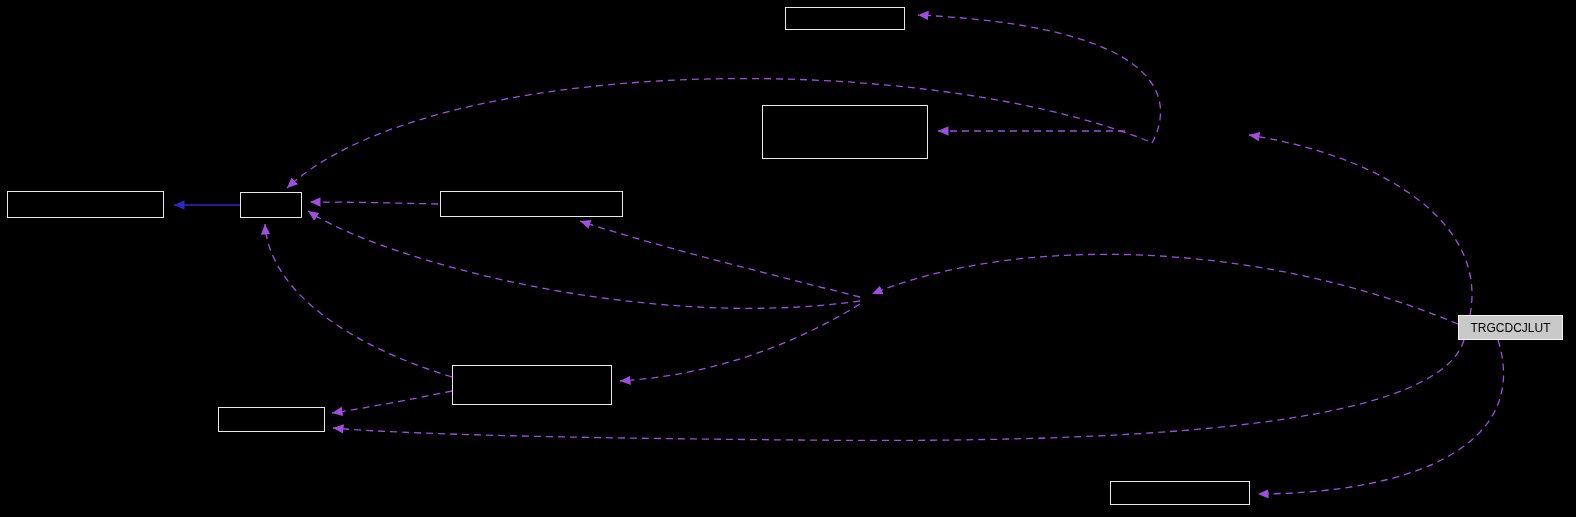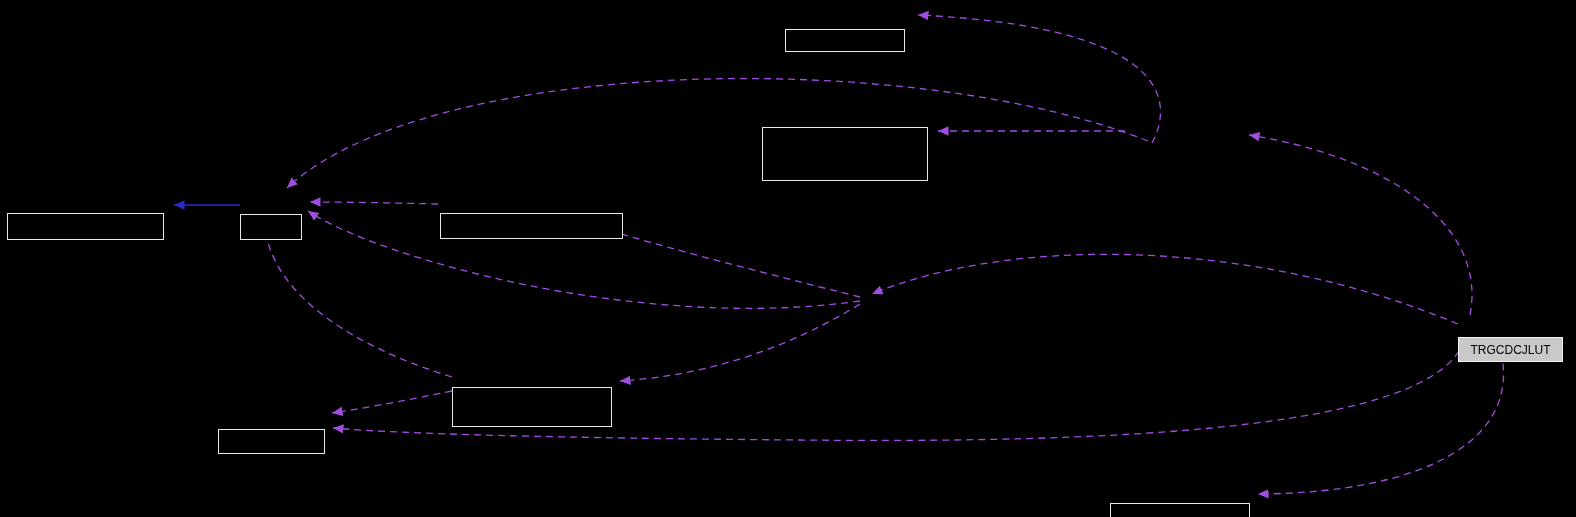--- a/index.html
+++ b/index.html
@@ -41,21 +41,20 @@
     position:absolute;
     box-sizing:border-box;
     background:var(--node-fill);
     border:1px solid var(--node-border);
     display:flex;
     align-items:center;
     justify-content:center;
     color:#ffffff;
     font-size:12px;
     cursor:pointer;
-    margin-top:22px;
   }
   .node.main{
     background:var(--main-node-fill);
     color:var(--main-node-text);
     border:1px solid #f2f2f2;
   }
   .node .label{
     white-space:nowrap;
     pointer-events:none;
   }

